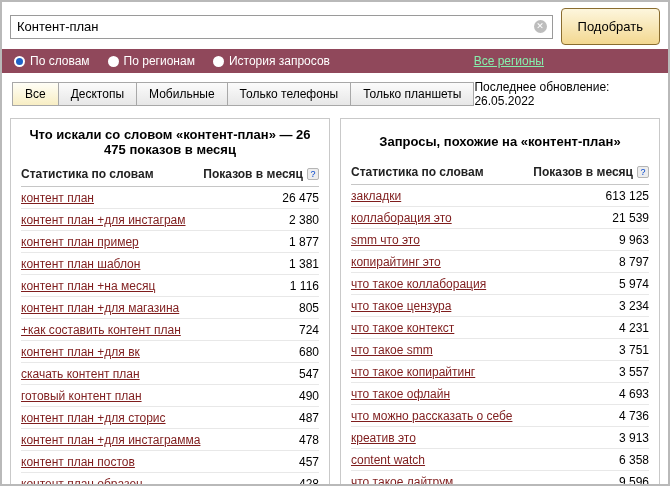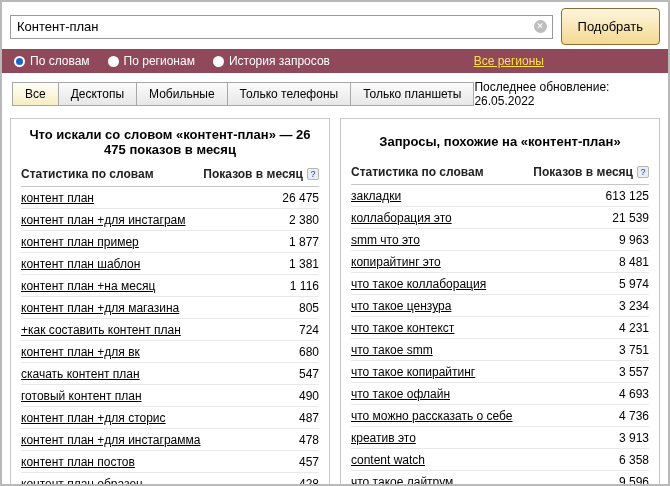--- a/index.html
+++ b/index.html
@@ -47,21 +47,21 @@
     padding: 4px 12px; font-size: 12px; height: 24px;
   }
   .mode { display: inline-flex; align-items: center; gap: 5px; cursor: pointer; }
   .radio { width: 11px; height: 11px; border-radius: 50%; background: #fff; position: relative; flex: none; }
   .radio.checked::after {
     content: ""; position: absolute; left: 2px; top: 2px; right: 2px; bottom: 2px;
     border-radius: 50%; background: #1e62c8;
   }
   .regions {
     margin-left: auto; margin-right: 112px;
-    color: #fde047; text-decoration: underline; cursor: pointer;
+    color: #86efac; text-decoration: underline; cursor: pointer;
   }
 
   
   .tabs-row { display: flex; align-items: center; padding: 7px 10px 4px; }
   .tabs { display: flex; }
   .tab {
     border: 1px solid #a8a8a8; margin-left: -1px;
     padding: 4px 12px; font-size: 12px;
     background: linear-gradient(#fbfbfb, #e7e7e7);
     cursor: pointer; white-space: nowrap;
@@ -89,21 +89,21 @@
     width: 12px; height: 12px; line-height: 11px; text-align: center;
     font-size: 9px; font-weight: normal; color: #0044cc;
     background: #ededed; border: 1px solid #b5b5b5; border-radius: 2px;
     vertical-align: 1px; cursor: pointer;
   }
   .row {
     display: flex; justify-content: space-between; align-items: baseline;
     border-bottom: 1px solid #e8e8e8;
     padding: 4px 0 3px; font-size: 12px;
   }
-  .q { color: #000000; cursor: pointer; }
+  .q { color: #7f1d1d; cursor: pointer; }
   .c { color: #000; white-space: nowrap; margin-left: 8px; }
 </style>
 </head>
 <body>
 
 <div class="frame">
 
   <div class="search-row">
     <div class="search-wrap">
       <input class="search-input" type="text" value="Контент-план" style="">
@@ -249,21 +249,21 @@
             <span class="c">21 539</span>
           </div>
 
           <div class="row">
             <a href="#" class="q">smm что это</a>
             <span class="c">9 963</span>
           </div>
 
           <div class="row">
             <a href="#" class="q">копирайтинг это</a>
-            <span class="c">8 481</span>
+            <span class="c">8 797</span>
           </div>
 
           <div class="row">
             <a href="#" class="q">что такое коллаборация</a>
             <span class="c">5 974</span>
           </div>
 
 
           <div class="row">
             <a href="#" class="q">что такое цензура</a>

